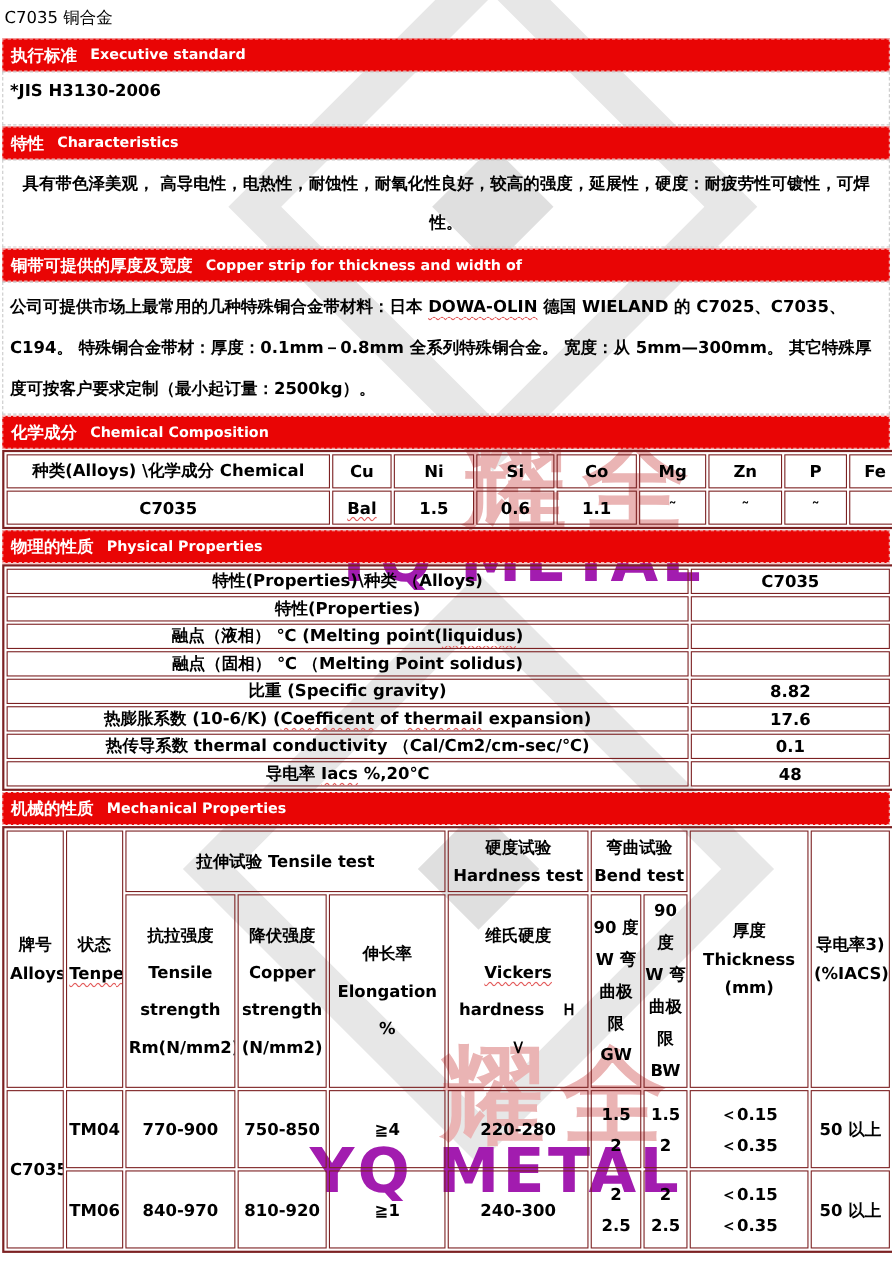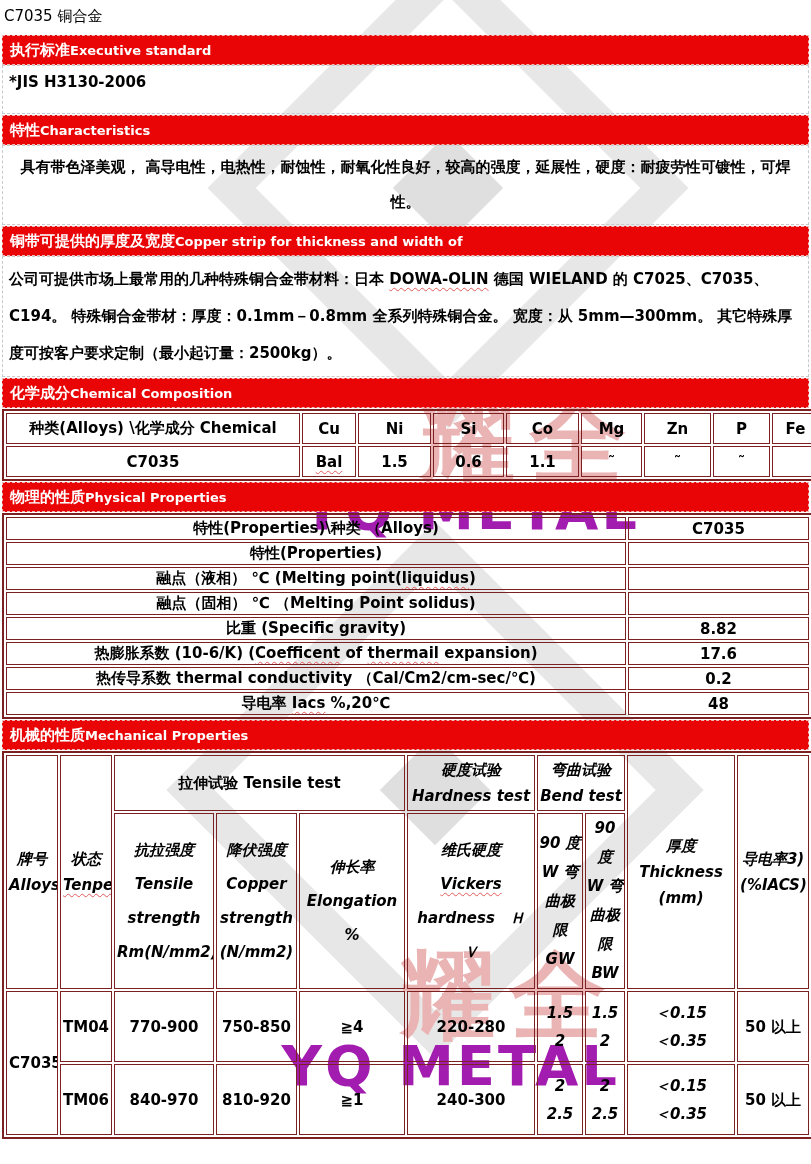--- a/index.html
+++ b/index.html
@@ -15,21 +15,21 @@
   .wm-diamond .core { position:absolute; left:50%; top:50%; width:78px; height:78px;
     background:#dfdfdf; transform:translate(-50%,-50%); }
   .wm-text { position:absolute; text-align:right; line-height:1; }
   .wm-zh { font-size:96px; letter-spacing:14px; color:#eab4b4; }
   .wm-en { font-size:56px; letter-spacing:3px; color:#a21caf; margin-top:-6px; }
   
   .content { position:relative; z-index:1; padding:0 2px; }
   .page-title { font-size:15px; font-weight:normal; padding:7px 2px 8px 2px; }
   .banner {
     background:#e90505; color:#fff; height:30px; padding:4px 7px;
-    display:flex; align-items:center; 
+    display:flex; align-items:center; gap:12px;
     border:1px dashed #f0b9b9; margin-top:1px;
   }
   .banner .zh { font-size:15px; }
   .banner .en { font-size:13px; }
   .textrow {
     border:1px dashed #c9c9c9; background:transparent;
     padding:4px 6px; font-size:15px;
   }
   .jis { height:49px; line-height:24px; }
   .chars { line-height:35px;text-align:center; }
@@ -41,21 +41,21 @@
   }
   
   table {
     width:807px; table-layout:fixed; border-collapse:separate; border-spacing:2px;
     border:2px solid #7c2122; margin:1px 0; background:transparent;
   }
   th, td {
     border:1px solid #7c2122; text-align:center; vertical-align:middle;
     font-size:15px; background:transparent; overflow:hidden; padding:1px 2px;
   }
-  .pre { white-space:pre-line;font-style:italic; }
+  .pre { white-space:pre-line; }
   .chem tr { height:31px; }
   .phys tr { height:15px; }
   .mech .hr1 { height:56px; }
   .mech .hr2 th { height:148px; line-height:34px; }
   .mech .hr2 th.narrow { line-height:29px; padding:0; }
   .mech .dr { height:71px; }
   .mech .dr td { line-height:28px; }
   .mech .hr1 th { line-height:26px; }
 </style>
 </head>
@@ -173,21 +173,21 @@
     <tr>
       <td><span>比重 (Specific gravity)</span></td>
       <td>8.82</td>
     </tr>
     <tr>
       <td><span>热膨胀系数 (10-6/K) (</span><span class="wavy">Coefficent</span><span> of </span><span class="wavy">thermail</span><span> expansion)</span></td>
       <td>17.6</td>
     </tr>
     <tr>
       <td><span>热传导系数 thermal conductivity （Cal/Cm2/cm-sec/℃)</span></td>
-      <td>0.2</td>
+      <td>0.1</td>
     </tr>
     <tr>
       <td><span>导电率 </span><span class="wavy">Iacs</span><span> %,20℃</span></td>
       <td>48</td>
     </tr>
   </tbody>
     </table>
 
   <div class="banner">
     <span class="zh">机械的性质</span>

